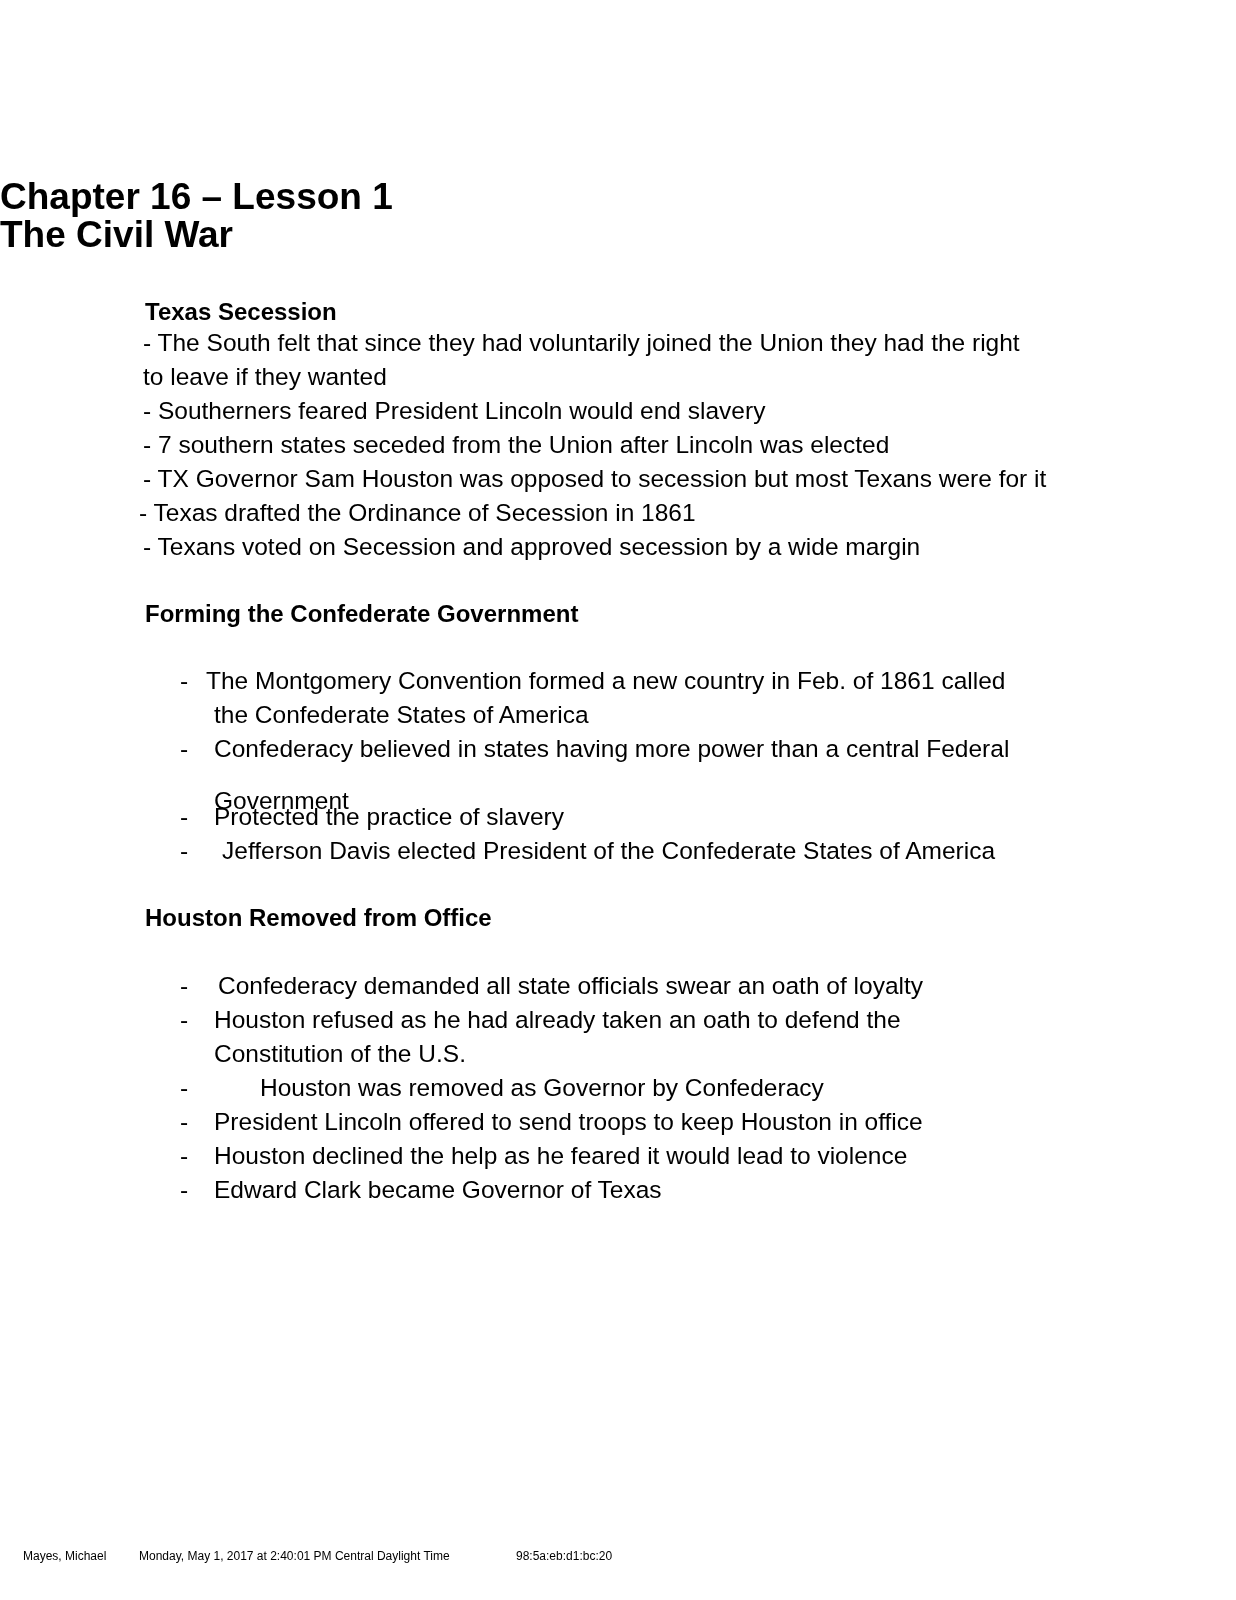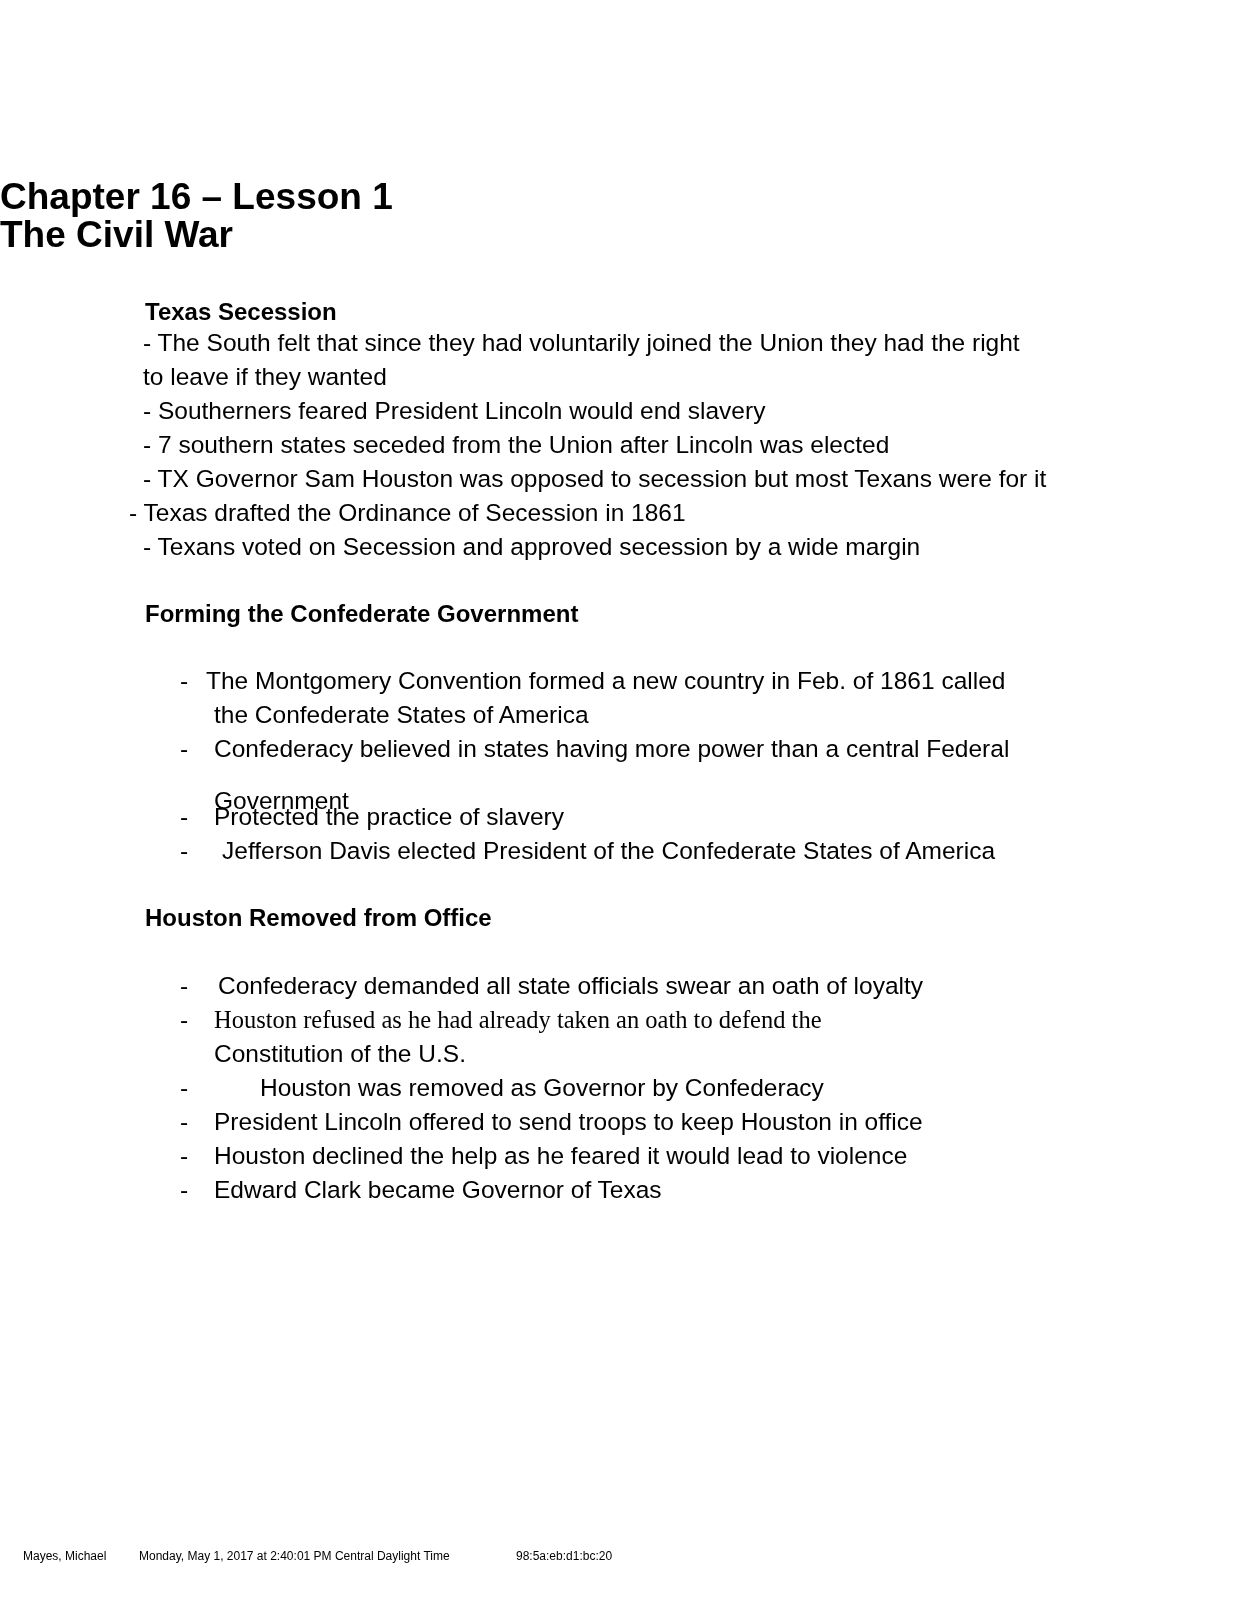--- a/index.html
+++ b/index.html
@@ -29,40 +29,40 @@
 
 <div class="title" style="top:144px;">Chapter 16 – Lesson 1</div>
 <div class="title" style="top:182px;">The Civil War</div>
 
 <div class="heading" style="top:262px;margin-top:36px;">Texas Secession</div>
 <div class="line" style="left:143px; top:329px;">- The South felt that since they had voluntarily joined the Union they had the right</div>
 <div class="line" style="left:143px; top:363px;">to leave if they wanted</div>
 <div class="line" style="left:143px; top:397px;">- Southerners feared President Lincoln would end slavery</div>
 <div class="line" style="left:143px; top:431px;">- 7 southern states seceded from the Union after Lincoln was elected</div>
 <div class="line" style="left:143px; top:465px;">- TX Governor Sam Houston was opposed to secession but most Texans were for it</div>
-<div class="line" style="left:129px; top:499px;">- Texas drafted the Ordinance of Secession in 1861</div>
+<div class="line" style="left:139px; top:499px;">- Texas drafted the Ordinance of Secession in 1861</div>
 <div class="line" style="left:143px; top:533px;">- Texans voted on Secession and approved secession by a wide margin</div>
 
 <div class="heading" style="top:600px;">Forming the Confederate Government</div>
 <span class="dash" style="top:667px;">-</span>
 <div class="line" style="left:206px; top:667px;">The Montgomery Convention formed a new country in Feb. of 1861 called</div>
 <div class="line" style="left:214px; top:701px;">the Confederate States of America</div>
 <span class="dash" style="top:735px;">-</span>
 <div class="line" style="left:214px; top:735px;">Confederacy believed in states having more power than a central Federal</div>
 <div class="line" style="left:214px; top:787px;">Government</div>
 <span class="dash" style="top:803px;">-</span>
 <div class="line" style="left:214px; top:803px;">Protected the practice of slavery</div>
 <span class="dash" style="top:837px;">-</span>
 <div class="line" style="left:214px; top:837px;margin-left:8px;">Jefferson Davis elected President of the Confederate States of America</div>
 
 <div class="heading" style="top:904px;">Houston Removed from Office</div>
 <span class="dash" style="top:972px;">-</span>
 <div class="line" style="left:218px; top:972px;">Confederacy demanded all state officials swear an oath of loyalty</div>
 <span class="dash" style="top:1006px;">-</span>
-<div class="line" style="left:214px; top:1006px;font-family:Liberation Serif, serif;">Houston refused as he had already taken an oath to defend the</div>
+<div class="line" style="left:214px; top:1006px;">Houston refused as he had already taken an oath to defend the</div>
 <div class="line" style="left:214px; top:1040px;">Constitution of the U.S.</div>
 <span class="dash" style="top:1074px;">-</span>
 <div class="line" style="left:214px; top:1074px;margin-left:46px;">Houston was removed as Governor by Confederacy</div>
 <span class="dash" style="top:1108px;">-</span>
 <div class="line" style="left:214px; top:1108px;">President Lincoln offered to send troops to keep Houston in office</div>
 <span class="dash" style="top:1142px;">-</span>
 <div class="line" style="left:214px; top:1142px;">Houston declined the help as he feared it would lead to violence</div>
 <span class="dash" style="top:1176px;">-</span>
 <div class="line" style="left:214px; top:1176px;">Edward Clark became Governor of Texas</div>
 

